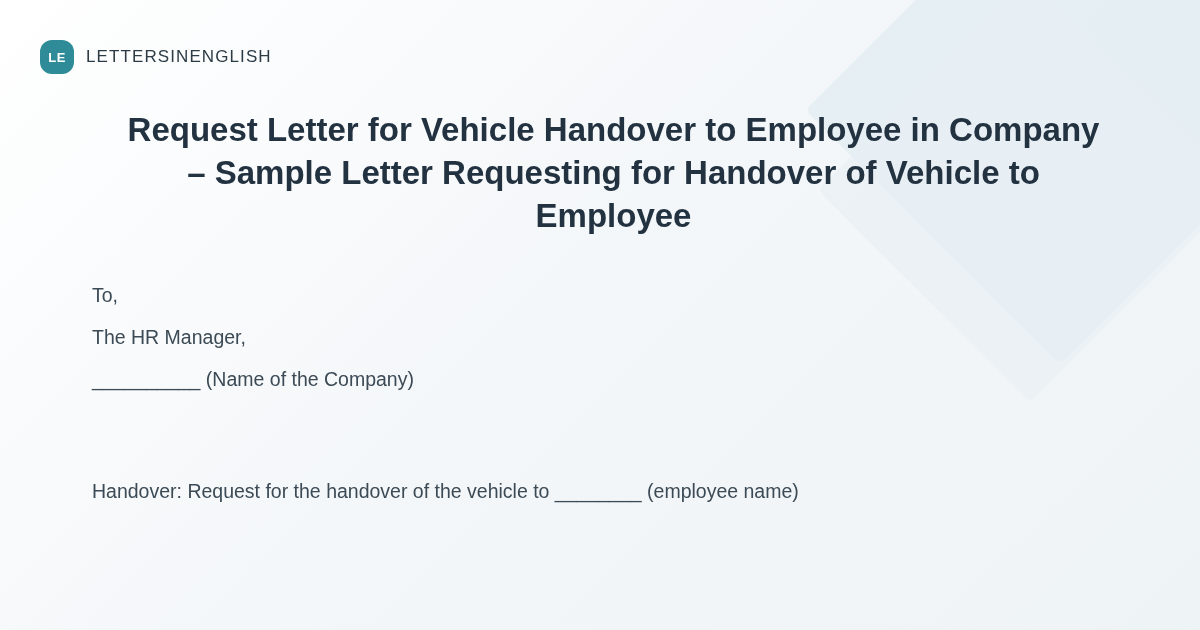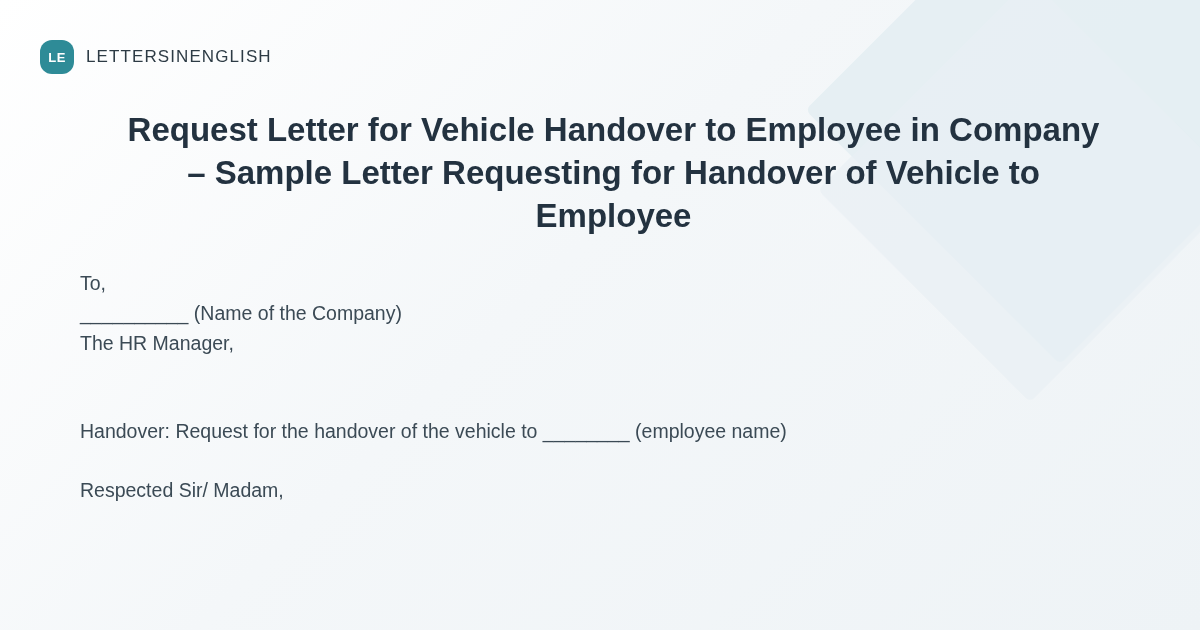--- a/index.html
+++ b/index.html
@@ -90,21 +90,21 @@
   .letter {
     position: absolute;
     left: 80px;
     right: 80px;
     top: 268px;
     color: #3b4a55;
     font-size: 19.5px;
     line-height: 30px;
   }
   .letter p {
-    margin: 0;
+    margin: 12px;
   }
   .letter .gap {
     height: 29px;
   }
 </style>
 </head>
 <body>
 
 <div class="canvas">
 
@@ -115,23 +115,22 @@
 
     <div class="brand">
       <div class="brand-mark">LE</div>
       <div class="brand-name">LETTERSINENGLISH</div>
     </div>
 
     <div class="title">Request Letter for Vehicle Handover to Employee in Company – Sample Letter Requesting for Handover of Vehicle to Employee</div>
 
     <div class="letter">
       <p>To,</p>
+      <p>The HR Manager,</p>
       <p>__________ (Name of the Company)</p>
-      <p>The HR Manager,</p>
       <div class="gap"></div>
       <div class="gap"></div>
       <p>Handover: Request for the handover of the vehicle to ________ (employee name)</p>
       <div class="gap"></div>
-      <p>Respected Sir/ Madam,</p>
     </div>
 
   </div>
 </div>
 
 </body></html>

